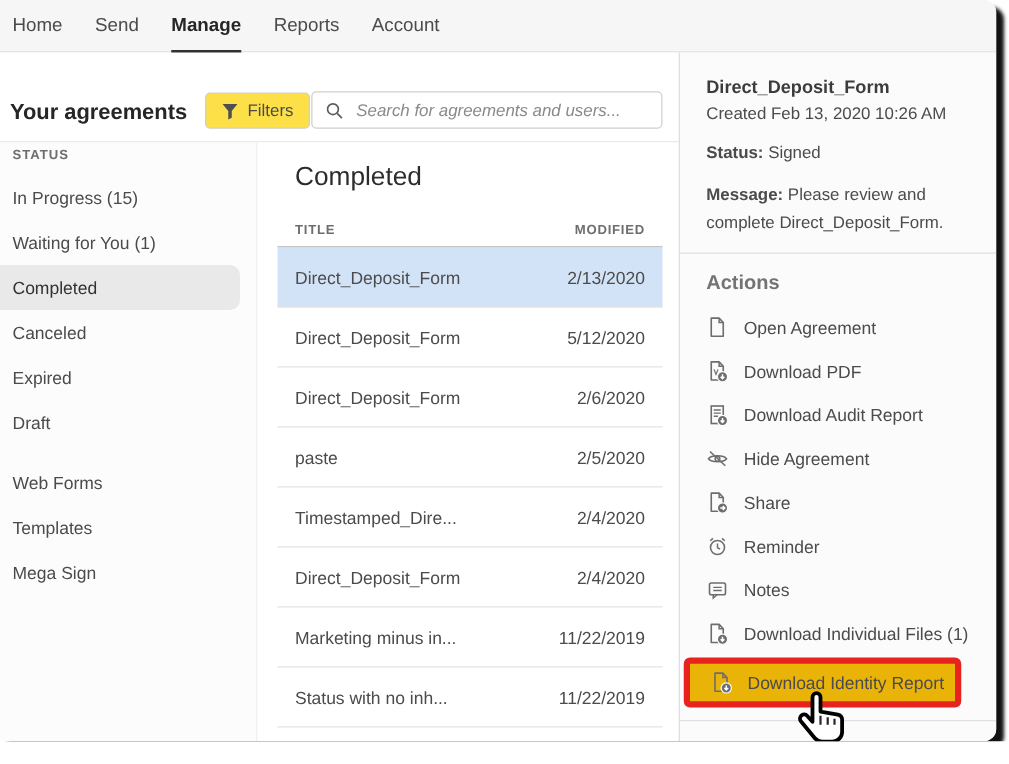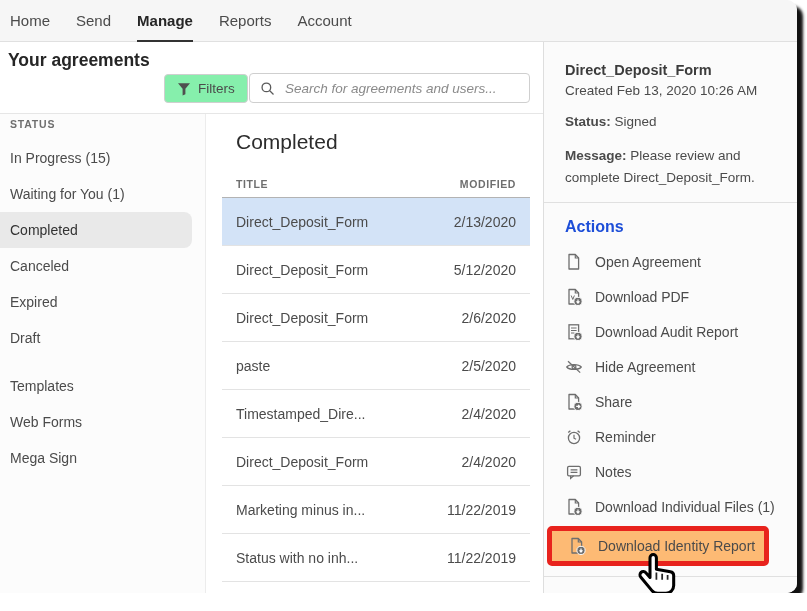--- a/index.html
+++ b/index.html
@@ -10,23 +10,23 @@
 
   
   .nav{position:absolute;top:0;left:0;right:0;height:41px;background:#f6f6f6;border-bottom:1px solid #e0e0e0;
        display:flex;align-items:stretch;gap:26px;padding-left:10px;}
   .nav-item{position:relative;display:flex;align-items:center;font-size:15px;color:#4b4b4b;cursor:pointer;}
   .nav-item.active{color:#262626;font-weight:bold;}
   .nav-item.active::after{content:"";position:absolute;left:0;right:0;bottom:-2px;height:3px;background:#323232;}
 
   
   .toolbar{position:absolute;top:42px;left:0;width:543px;height:71px;background:#fff;border-bottom:1px solid #e6e6e6;}
-  .page-title{position:absolute;left:8px;top:8px;font-size:17.5px;font-weight:bold;color:#262626;}
+  .page-title{position:absolute;left:8px;top:37px;font-size:17.5px;font-weight:bold;color:#262626;}
   .filters-btn{position:absolute;left:164px;top:32px;height:29px;display:flex;align-items:center;gap:7px;
-               padding:0 12px;background:#86efac;border:1px solid #cfcfcf;border-radius:4px;font-size:13.5px;color:#4b4b4b;cursor:pointer;}
+               padding:0 12px;background:#fde047;border:1px solid #cfcfcf;border-radius:4px;font-size:13.5px;color:#4b4b4b;cursor:pointer;}
   .search-box{position:absolute;left:249px;top:31px;width:281px;height:30px;border:1px solid #cfcfcf;border-radius:4px;
               background:#fff;display:flex;align-items:center;padding-left:10px;gap:8px;box-sizing:border-box;}
   .search-box input{border:none;outline:none;flex:1;font-size:13.5px;font-style:italic;color:#a21caf;background:transparent;
                     font-family:"Liberation Sans",sans-serif;}
   .search-box input::placeholder{color:#8a8a8a;font-style:italic;}
 
   
   .sidebar{position:absolute;top:114px;left:0;width:205px;bottom:0;background:#fcfcfc;border-right:1px solid #ececec;}
   .section-label{margin:4px 0 10px 10px;font-size:10.5px;font-weight:bold;letter-spacing:.8px;color:#6e6e6e;}
   .side-item{height:36px;display:flex;align-items:center;padding-left:10px;font-size:14px;color:#4b4b4b;cursor:pointer;
@@ -47,24 +47,24 @@
 
   
   .details{position:absolute;top:42px;left:543px;right:0;bottom:0;background:#fbfbfb;border-left:1px solid #dedede;
            padding:20px 16px 0 21px;box-sizing:border-box;font-size:13.5px;color:#4b4b4b;}
   .d-title{font-size:14.5px;font-weight:bold;color:#3c3c3c;margin-bottom:5px;}
   .d-created{margin-bottom:16px;}
   .d-line{margin-bottom:16px;}
   .d-label{font-weight:bold;}
   .d-msg{line-height:1.6;margin-bottom:14px;}
   .d-divider{border-top:1px solid #e0e0e0;margin:14px -16px 0 -21px;}
-  .actions-heading{font-size:16px;font-weight:bold;color:#1d4ed8;margin:15px 0 8px 0;}
+  .actions-heading{font-size:16px;font-weight:bold;color:#737373;margin:15px 0 8px 0;}
   .action-row{display:flex;align-items:center;gap:12px;height:35px;font-size:14px;color:#4b4b4b;cursor:pointer;}
   .action-row .a-icon{width:18px;height:18px;flex:0 0 18px;display:flex;align-items:center;justify-content:center;}
-  .action-row.highlighted{background:#fdba74;border:5px solid #e8231d;border-radius:5px;
+  .action-row.highlighted{background:#eab308;border:5px solid #e8231d;border-radius:5px;
                           height:30px;margin:2px 12px 2px -18px;padding:0 4px 0 16px;}
 
   .icon-16 svg, .a-icon svg{display:block;}
 
   
   .cursor{position:absolute;left:637px;top:551px;z-index:50;pointer-events:none;}
 </style>
 </head>
 <body>
 
@@ -106,22 +106,22 @@
       <div id="status-items">
           <div class="side-item">In Progress (15)</div>
           <div class="side-item">Waiting for You (1)</div>
           <div class="side-item selected">Completed</div>
           <div class="side-item">Canceled</div>
           <div class="side-item">Expired</div>
           <div class="side-item">Draft</div>
         </div>
       <div class="side-gap"></div>
       <div id="other-items">
+          <div class="side-item">Web Forms</div>
           <div class="side-item">Templates</div>
-          <div class="side-item">Web Forms</div>
           <div class="side-item">Mega Sign</div>
         </div>
     </aside>
 
     <main class="list">
       <div class="list-heading">Completed</div>
       <div class="cols">
         <span>TITLE</span>
         <span>MODIFIED</span>
       </div>

